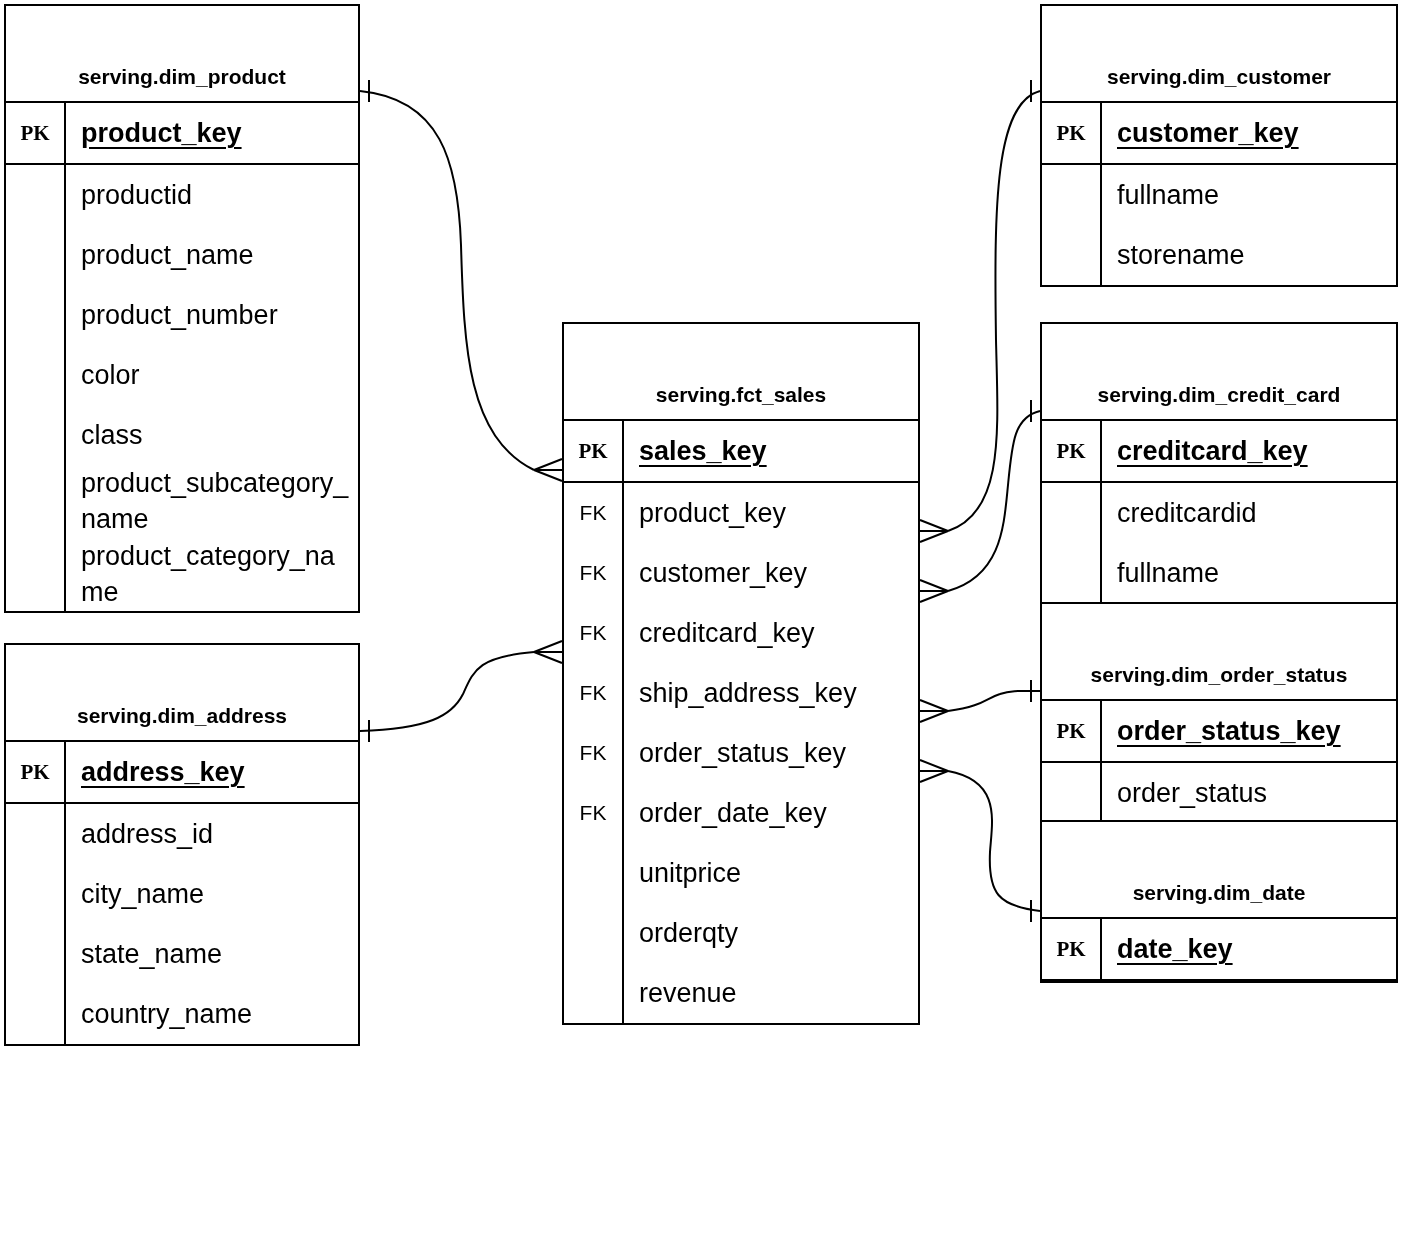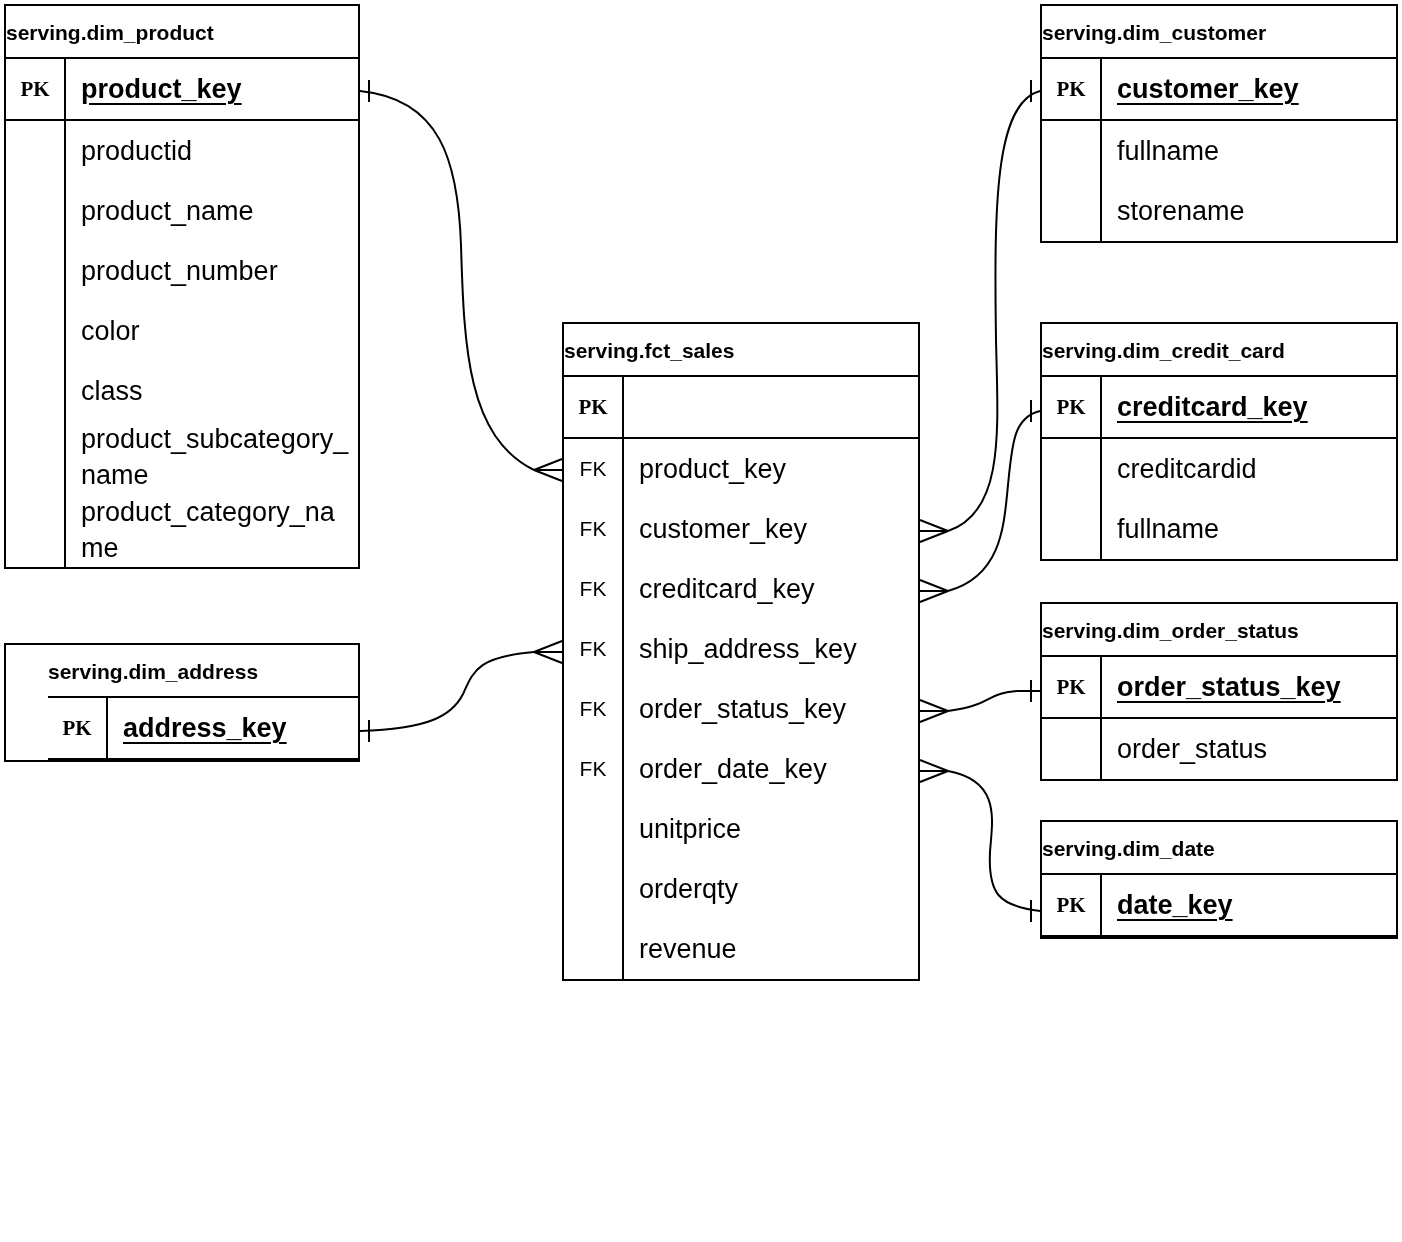--- a/index.html
+++ b/index.html
@@ -13,24 +13,26 @@
   .canvas { position: absolute; inset: 0; }
 
   .etable {
     position: absolute;
     background: #ffffff;
     border: 2px solid #000000;
   }
   .ttitle {
     height: 53px;
     line-height: 53px;
+    text-align: center;
     font-weight: 700;
     font-size: 21px;
     border-bottom: 2px solid #000000;
     white-space: nowrap;
+    margin-top: 44px;
   }
   .trow {
     display: flex;
     align-items: stretch;
     min-height: 60px;
   }
   .pkrow { border-bottom: 2px solid #000000; min-height: 62px; }
   .tag-cell {
     width: 60px;
     flex: 0 0 60px;
@@ -99,32 +101,51 @@
           <div class="tag-cell"></div>
           <div class="field-cell">product_subcategory_name</div>
         </div>
         <div class="trow">
           <div class="tag-cell"></div>
           <div class="field-cell">product_category_name</div>
         </div>
       </div>
   </div>
 
-  <div class="etable" style="left:4px; top:643px; width:356px;padding-left:42px;">
+  <div class="etable" style="left:4px; top:643px; width:356px;">
     <div class="ttitle">serving.dim_address</div>
     <div class="trow pkrow">
       <div class="tag-cell">PK</div>
       <div class="field-cell pk-field">address_key</div>
     </div>
+    <div>
+        <div class="trow">
+          <div class="tag-cell"></div>
+          <div class="field-cell">address_id</div>
+        </div>
+        <div class="trow">
+          <div class="tag-cell"></div>
+          <div class="field-cell">city_name</div>
+        </div>
+        <div class="trow">
+          <div class="tag-cell"></div>
+          <div class="field-cell">state_name</div>
+        </div>
+        <div class="trow">
+          <div class="tag-cell"></div>
+          <div class="field-cell">country_name</div>
+        </div>
+      </div>
   </div>
 
   <div class="etable" style="left:562px; top:322px; width:358px;">
     <div class="ttitle">serving.fct_sales</div>
     <div class="trow pkrow">
       <div class="tag-cell">PK</div>
+      <div class="field-cell pk-field">sales_key</div>
     </div>
     <div>
         <div class="trow">
           <div class="tag-cell">FK</div>
           <div class="field-cell">product_key</div>
         </div>
         <div class="trow">
           <div class="tag-cell">FK</div>
           <div class="field-cell">customer_key</div>
         </div>

